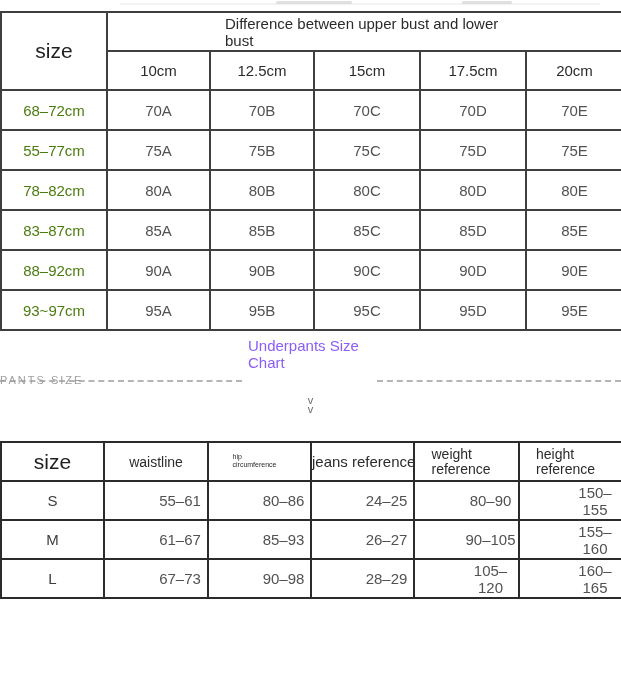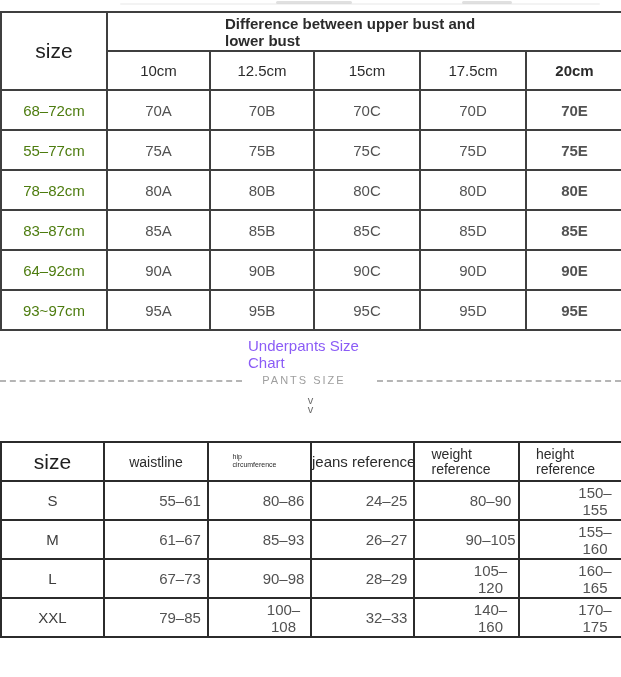--- a/index.html
+++ b/index.html
@@ -12,21 +12,21 @@
   .smudge.s1 { left:276px; top:1px; width:76px; height:3px; opacity:.75; }
   .smudge.s2 { left:462px; top:1px; width:50px; height:3px; opacity:.75; }
   .smudge.s3 { left:120px; top:3px; width:480px; height:2px; opacity:.30; }
 
   table { border-collapse:collapse; table-layout:fixed; position:absolute; left:0; width:621px; }
   td { padding:0; text-align:center; vertical-align:middle; overflow:visible; }
 
   
   .bra { top:11px; }
   .bra td { border:2px solid #3f3f3f; }
-  .bra td:last-child { border-right:none;font-weight:bold; }
+  .bra td:last-child { border-right:none; }
   .bra .r-hdr1 td { height:37px; }
   .bra .r-hdr2 td { height:37px; }
   .bra .r-data td { height:38px; }
   .bra .corner { font-size:21px; color:#1f1f1f; }
   .bra .span-hdr { text-align:center; }
   .bra .span-hdr .inner {
     width:280px; margin:0 auto; text-align:left;
     font-size:15px; line-height:17px; color:#2b2b2b;
   }
   .bra .sub { font-size:15px; color:#2b2b2b; }
@@ -35,21 +35,21 @@
 
   
   .up-title {
     position:absolute; left:248px; top:337px; width:118px;
     font-size:15px; line-height:17px; color:#8b5cf6;
   }
   .dash { position:absolute; top:380px; border-top:2px dashed #b5b5b5; height:0; }
   .dash.left { left:0; width:242px; }
   .dash.right { left:377px; width:244px; }
   .pants-size-label {
-    position:absolute; left:0; top:374px; width:608px; text-align:center;
+    position:absolute; left:0; top:374px; width:608px; text-align:left;
     font-size:11px; letter-spacing:2px; color:#9e9e9e;
   }
   .chevrons {
     position:absolute; left:0; top:396px; width:621px; text-align:center;
     font-size:11px; line-height:9px; color:#6a6a6a;
   }
 
   
   .pants { top:441px; }
   .pants td { border:2px solid #2b2b2b; }
@@ -126,21 +126,21 @@
   </tr>
   <tr class="r-data">
     <td class="rowlabel">83–87cm</td>
     <td class="val">85A</td>
     <td class="val">85B</td>
     <td class="val">85C</td>
     <td class="val">85D</td>
     <td class="val">85E</td>
   </tr>
   <tr class="r-data">
-    <td class="rowlabel">64–92cm</td>
+    <td class="rowlabel">88–92cm</td>
     <td class="val">90A</td>
     <td class="val">90B</td>
     <td class="val">90C</td>
     <td class="val">90D</td>
     <td class="val">90E</td>
   </tr>
   <tr class="r-data">
     <td class="rowlabel">93~97cm</td>
     <td class="val">95A</td>
     <td class="val">95B</td>
@@ -201,22 +201,14 @@
     <td class="val">155–160</td>
   </tr>
   <tr class="r-data">
     <td class="rowlabel">L</td>
     <td class="val">67–73</td>
     <td class="val">90–98</td>
     <td class="val">28–29</td>
     <td class="val">105–120</td>
     <td class="val">160–165</td>
   </tr>
-  <tr class="r-data">
-    <td class="rowlabel">XXL</td>
-    <td class="val">79–85</td>
-    <td class="val">100–108</td>
-    <td class="val">32–33</td>
-    <td class="val">140–160</td>
-    <td class="val">170–175</td>
-  </tr>
 </tbody>
   </table>
 
 </body></html>

